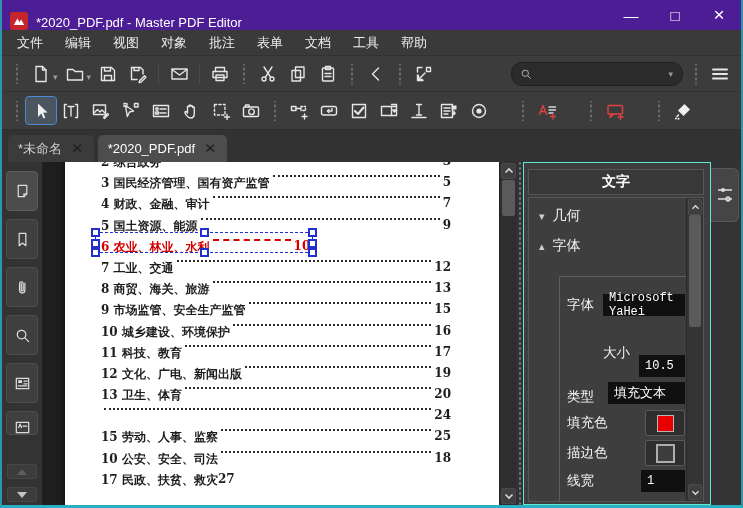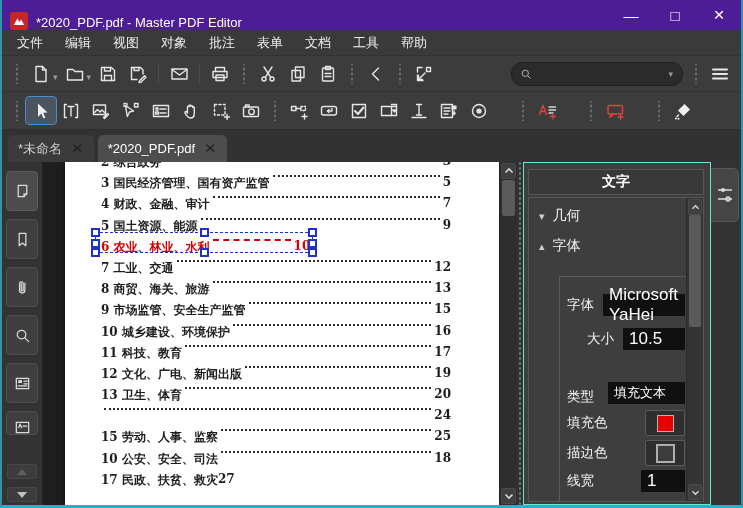--- a/index.html
+++ b/index.html
@@ -74,21 +74,21 @@
     background-image:radial-gradient(circle,#787878 1px,transparent 1.3px);background-size:4px 5px;background-position:center;background-repeat:repeat-y;}
   
   .panel{width:186px;background:#3e3e3e;border:1px solid #5eead4;position:relative;flex:0 0 auto;color:#efefef;}
   .panel-header{position:absolute;left:4px;right:6px;top:6px;height:24px;background:#383838;border:1px solid #575757;
     display:flex;align-items:center;justify-content:center;font-size:14px;font-weight:bold;color:#ffffff;}
   .panel-body{position:absolute;left:4px;right:6px;top:34px;bottom:2px;border:1px solid #575757;overflow:hidden;}
   .sec{position:absolute;left:10px;display:flex;align-items:center;gap:8px;font-size:14px;color:#f2f2f2;}
   .sec .tri{color:#cfcfcf;font-size:11px;}
   .groupbox{position:absolute;left:30px;right:12px;top:78px;bottom:-8px;border:1px solid #5c5c5c;}
   .prow{position:absolute;display:flex;align-items:center;font-size:13.5px;color:#f2f2f2;}
-  .pfield{background:#101010;color:#ffffff;font-family:Liberation Sans, sans-serif;font-size:17px;
+  .pfield{background:#101010;color:#ffffff;font-family:Liberation Mono, monospace;font-size:12px;
     display:flex;align-items:center;padding:0 6px;height:22px;box-sizing:border-box;}
   .swatchbtn{width:38px;height:24px;background:#2e2e2e;border:1px solid #5a5a5a;border-radius:2px;display:flex;align-items:center;justify-content:center;}
   .swatch-fill{width:15px;height:15px;border:1px solid #b5b5b5;}
   .swatch-stroke{width:15px;height:15px;border:2px solid #aeaeae;background:#3c3c3c;}
   .pscroll{position:absolute;right:0;top:0;bottom:0;width:16px;background:#343434;border-left:1px solid #2a2a2a;}
   
   .gutter{width:30px;background:#333;position:relative;flex:0 0 auto;}
   .sidetab{position:absolute;left:0;top:6px;width:27px;height:52px;background:#454545;border:1px solid #585858;border-left:none;
     border-radius:0 6px 6px 0;display:flex;align-items:center;justify-content:center;}
   
@@ -542,21 +542,21 @@
           <span>字体</span>
         </div>
         <div class="groupbox"></div>
 
         <div class="prow" style="left:38px;top:96px;right:18px;">
           <span style="margin-right:9px;">字体</span>
           <span class="pfield" style="flex:1;">Microsoft YaHei</span>
         </div>
         <div class="prow" style="left:38px;top:130px;right:18px;justify-content:flex-end;">
           <span style="margin-right:9px;">大小</span>
-          <span class="pfield" style="width:62px;">10.5</span>
+          <span class="pfield" style="width:46px;margin-top:27px;">10.5</span>
         </div>
         <div class="prow" style="left:38px;top:182px;right:18px;">
           <span style="margin-right:14px;margin-top:8px;">类型</span>
           <span class="pfield" style="flex:1;font-family:'Liberation Sans','DejaVu Sans',sans-serif;font-size:13px;">填充文本</span>
         </div>
         <div class="prow" style="left:38px;top:212px;right:18px;">
           <span>填充色</span>
           <span class="swatchbtn" style="margin-left:auto;">
             <span class="swatch-fill" style="background:#e80000;"></span>
           </span>

